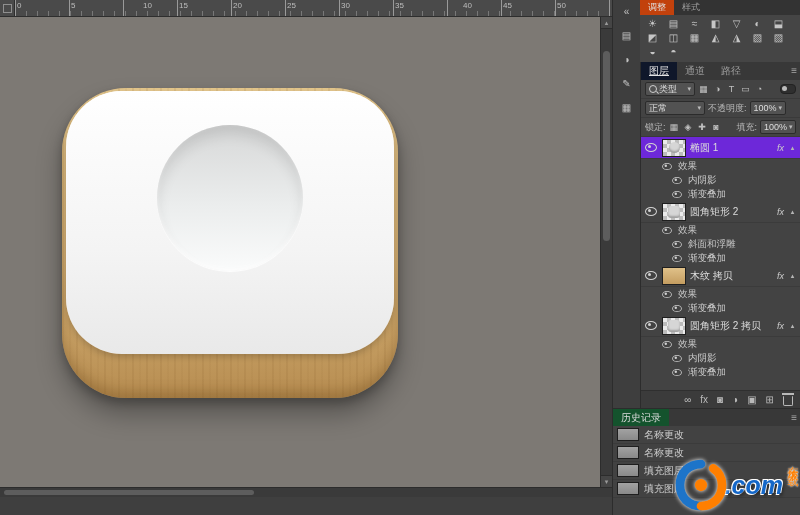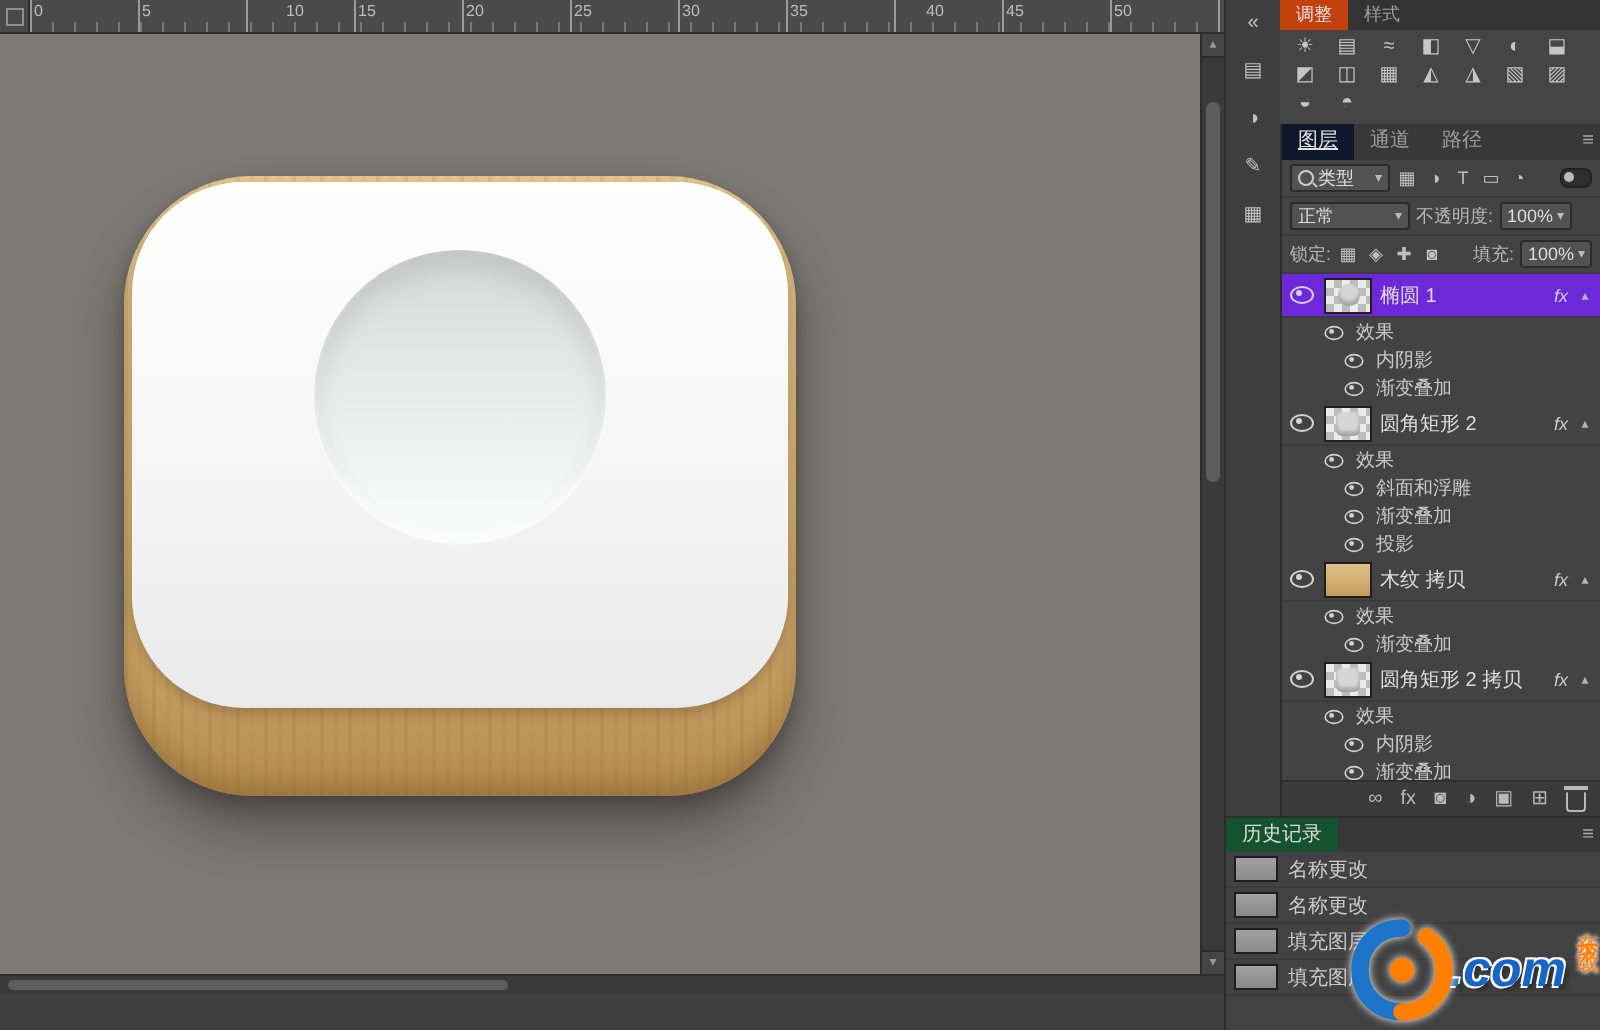--- a/index.html
+++ b/index.html
@@ -304,27 +304,20 @@
           </span>
         <span class="ename">斜面和浮雕</span>
       </div>
       <div class="lrow eff">
         <span class="ind2"></span>
         <span class="eyewrap eye-sm">
             <span class="eye-icon"></span>
           </span>
         <span class="ename">渐变叠加</span>
       </div>
-      <div class="lrow eff">
-        <span class="ind2"></span>
-        <span class="eyewrap eye-sm">
-            <span class="eye-icon"></span>
-          </span>
-        <span class="ename">投影</span>
-      </div>
 
       <div class="lrow layer">
         <span class="eyewrap">
             <span class="eye-icon"></span>
           </span>
         <span class="thumb t-wood"></span>
         <span class="lname">木纹 拷贝</span>
         <span class="fx">fx</span>
         <span class="rcaret">▴</span>
       </div>

